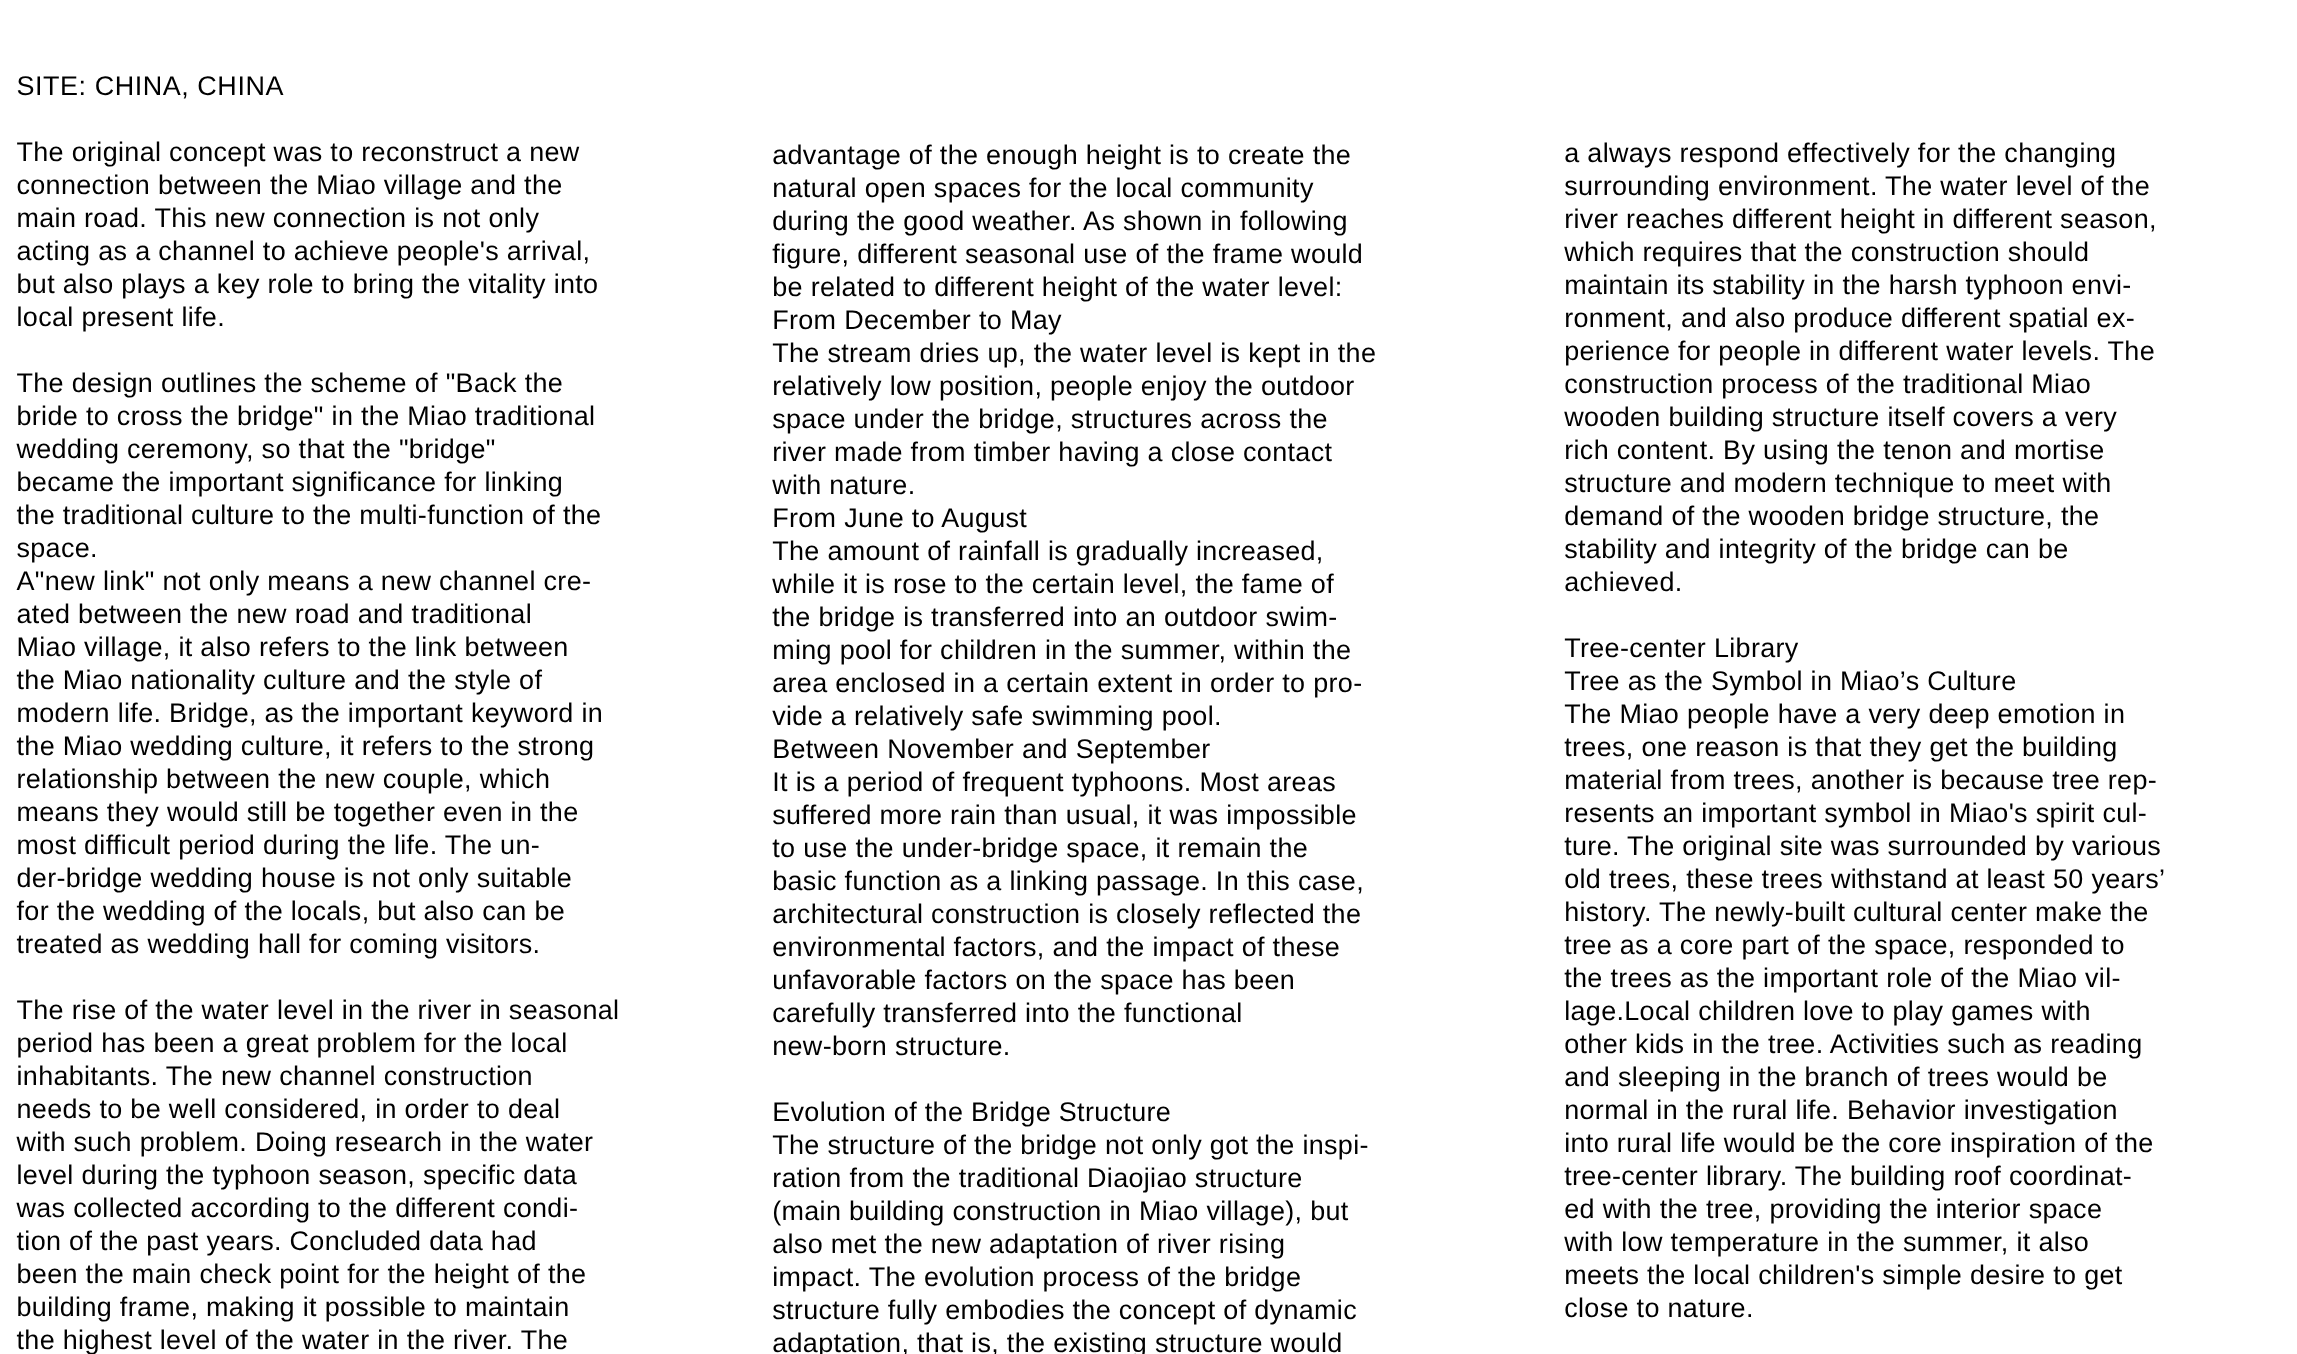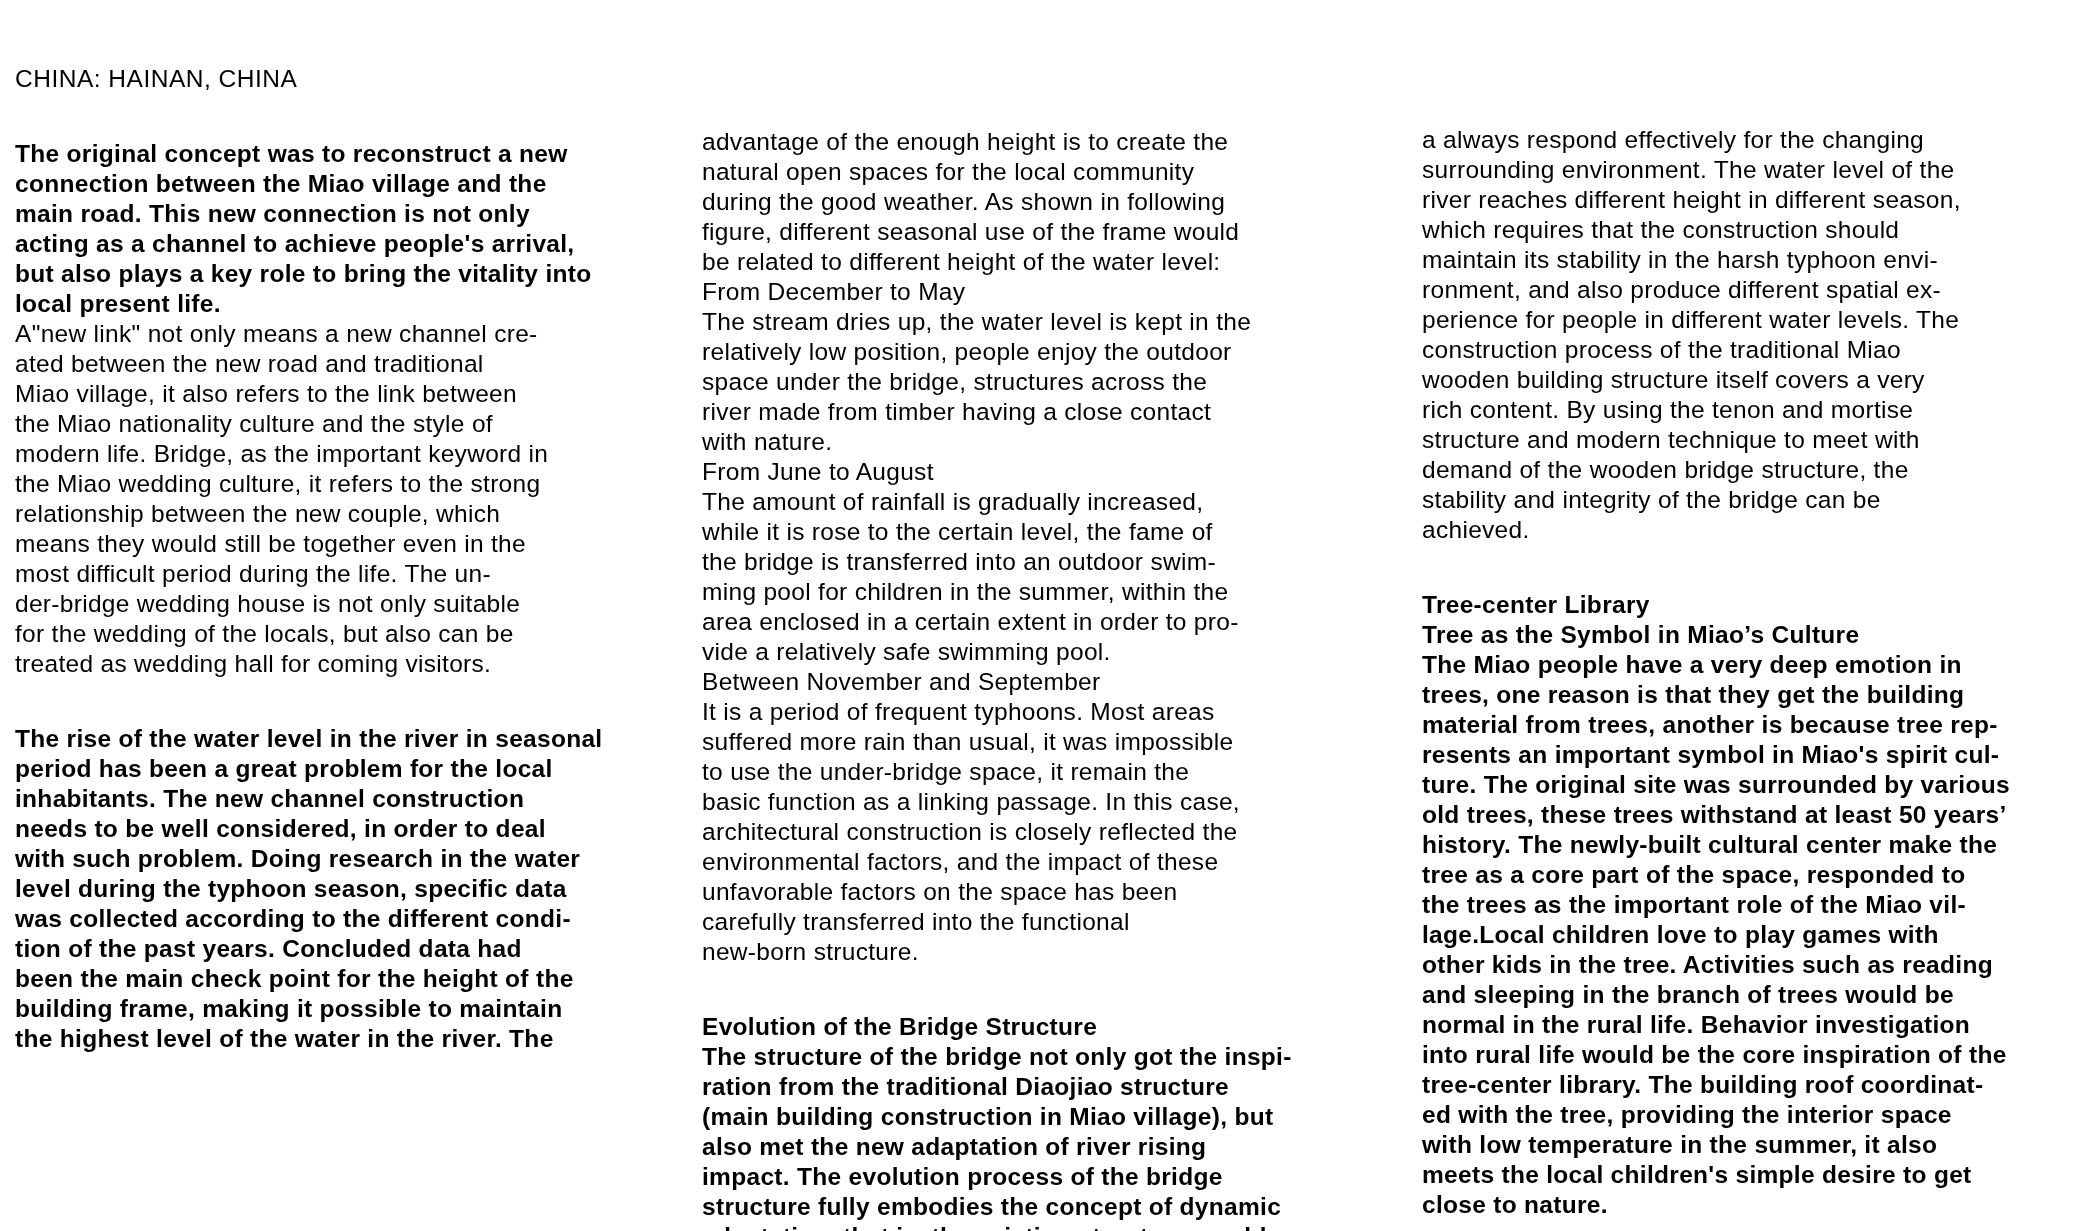--- a/index.html
+++ b/index.html
@@ -23,36 +23,42 @@
     position: absolute;
     width: 680px;
   }
   #col1 { left: 15px;  top: 64px;  }
   #col2 { left: 702px; top: 127px; }
   #col3 { left: 1422px; top: 125px; }
   p {
     margin: 0;
     white-space: pre-line;
   }
-  .gap { margin-top: 45px; font-weight: bold; }
+  .gap { margin-top: 30px; }
   .heading { letter-spacing: 0.5px; }
 </style>
 </head>
 <body>
 
 <div class="page">
 
   <section class="col" id="col1">
-    <p class="heading">CHINA: HAINAN, CHINA</p>
+    <p class="heading">SITE: CHINA, CHINA</p>
     <p class="para gap">The original concept was to reconstruct a new
 connection between the Miao village and the
 main road. This new connection is not only
 acting as a channel to achieve people's arrival,
 but also plays a key role to bring the vitality into
 local present life.</p>
+    <p class="para gap">The design outlines the scheme of "Back the
+bride to cross the bridge" in the Miao traditional
+wedding ceremony, so that the "bridge"
+became the important significance for linking
+the traditional culture to the multi-function of the
+space.</p>
     <p class="para">A"new link" not only means a new channel cre-
 ated between the new road and traditional
 Miao village, it also refers to the link between
 the Miao nationality culture and the style of
 modern life. Bridge, as the important keyword in
 the Miao wedding culture, it refers to the strong
 relationship between the new couple, which
 means they would still be together even in the
 most difficult period during the life. The un-
 der-bridge wedding house is not only suitable

